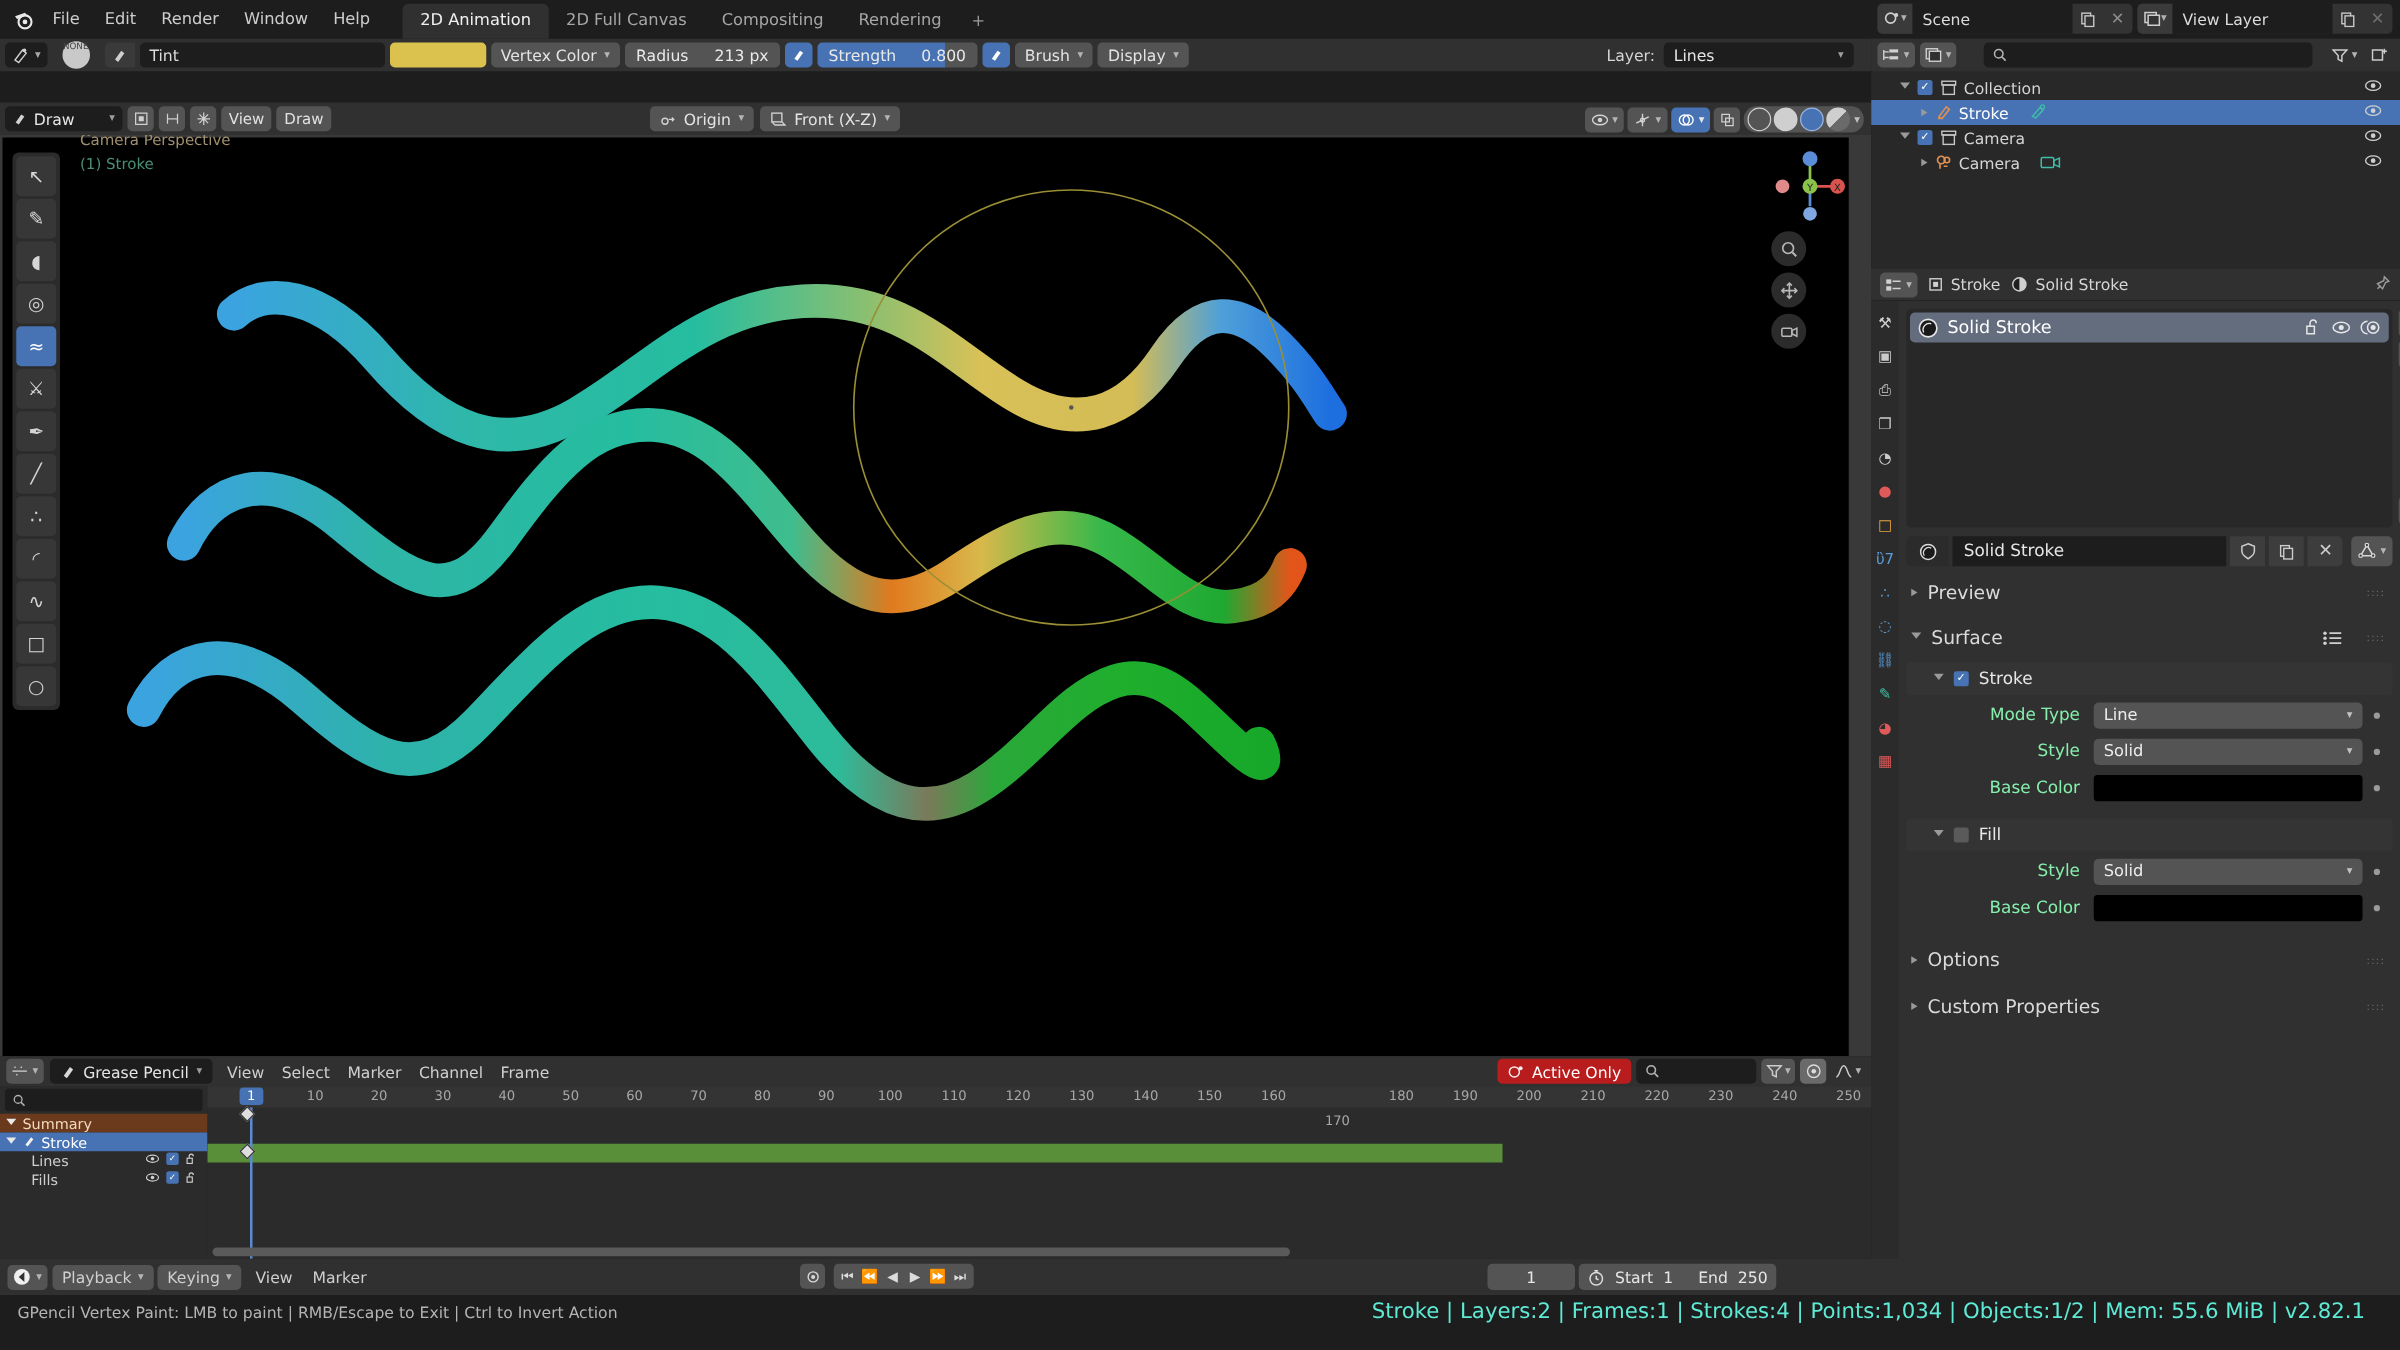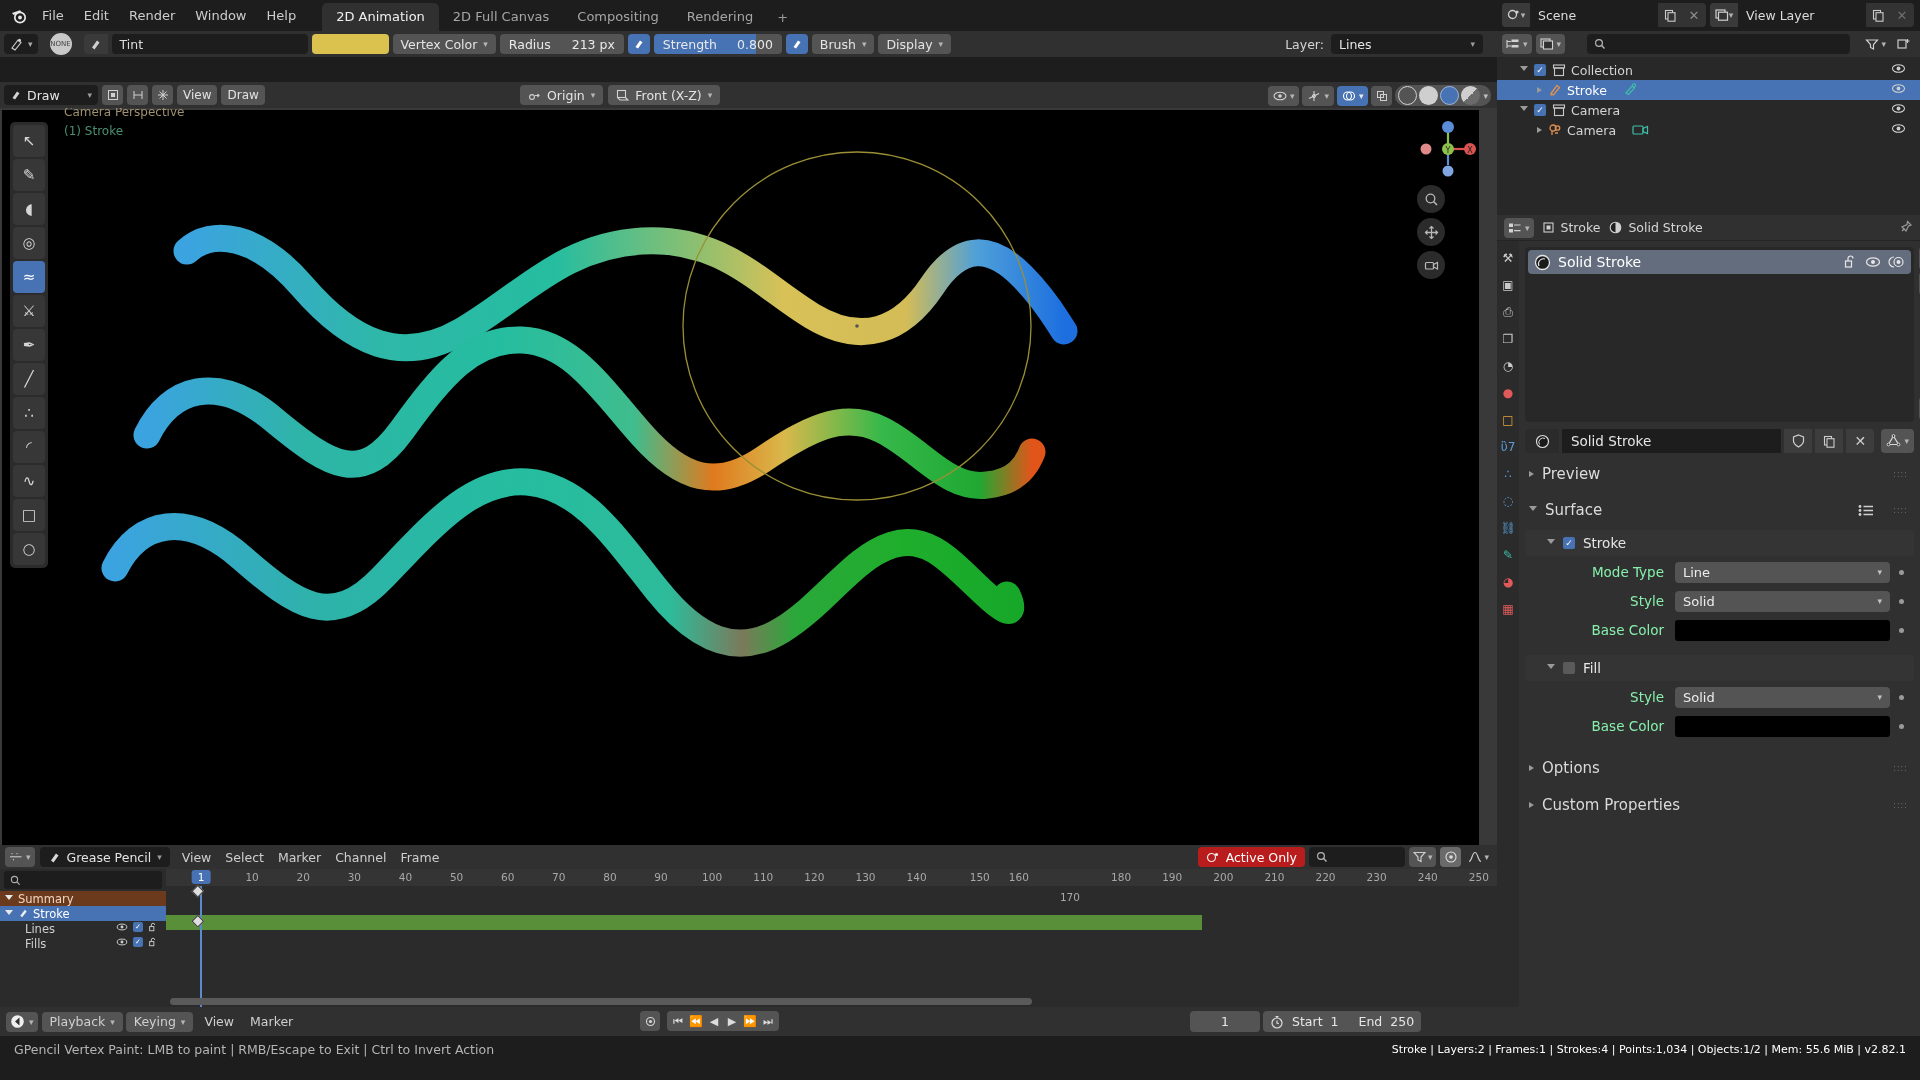--- a/index.html
+++ b/index.html
@@ -153,21 +153,21 @@
   .trgroup { background:#545454; border-radius:4px; display:flex; align-items:center; height:20px; padding:0 2px;}
   .tl-right { position:absolute; left:1190px; top:4px; display:flex; align-items:center; gap:3px; }
   .frame-in { background:#545454; border-radius:4px; height:21px; width:70px; display:flex;
     align-items:center; justify-content:center; font-size:12.5px; }
   .se-group { background:#545454; border-radius:4px; height:21px; display:flex; align-items:center;
     padding:0 7px; gap:8px; font-size:12.5px; }
 
   
   .status { position:absolute; left:0; top:1036px; width:1920px; height:26px; background:#1d1d1d;
     display:flex; align-items:center; padding:0 14px; font-size:12.5px; color:#b4b4b4; }
-  .status-right { position:absolute; right:14px; font-size:11px; color:#ffffff; }
+  .status-right { position:absolute; right:28px; font-size:17px; color:#5eead4; }
 
   svg { display:block; }
 </style>
 </head>
 <body>
 
 <div class="app">
 
   <div class="topbar">
     <div class="blender-logo">
@@ -232,21 +232,21 @@
 
   <div class="toolheader">
     <div class="brushsel" style="padding:0 5px;gap:4px;">
       <svg width="15" height="15" viewBox="0 0 15 15">
           <path d="M3 11 L9 3 L12 5.5 L6 13 Z" fill="none" stroke="#d0d0d0" stroke-width="1.1"></path>
           <circle cx="10.5" cy="3.2" r="1.5" fill="#d0d0d0"></circle>
         </svg>
       <span style="color:#a8a8a8;font-size:9px;">▾</span>
     </div>
     <div style="width:38px;height:22px;background:#303030;border-radius:3px;display:flex;align-items:center;justify-content:center;">
-      <div style="width:22px;height:22px;border-radius:50%;background:#c9c9c9;display:flex;align-items:center;justify-content:center;">
+      <div style="width:22px;height:22px;border-radius:50%;background:#c9c9c9;display:flex;align-items:flex-start;justify-content:center;">
         <span style="font-size:7px;color:#444;">NONE</span>
       </div>
     </div>
     <div style="width:24px;height:20px;background:#3a3a3a;border-radius:4px 0 0 4px;display:flex;align-items:center;justify-content:center;">
       <svg width="13" height="13" viewBox="0 0 13 13">
           <path d="M3 9.5 L8 2.5 L10.5 4.5 L5.5 11.5 Z" fill="#cfcfcf"></path>
         </svg>
     </div>
     <div class="tintfield">Tint</div>
     <div class="swatch" id="swatch" style="background: rgb(219, 194, 79);"></div>
@@ -892,21 +892,21 @@
           <span class="tickmark" style="left: 290.577px; transform: translateX(-50%);">50</span>
           <span class="tickmark" style="left: 341.692px; transform: translateX(-50%);">60</span>
           <span class="tickmark" style="left: 392.808px; transform: translateX(-50%);">70</span>
           <span class="tickmark" style="left: 443.923px; transform: translateX(-50%);">80</span>
           <span class="tickmark" style="left: 495.038px; transform: translateX(-50%);">90</span>
           <span class="tickmark" style="left: 546.154px; transform: translateX(-50%);">100</span>
           <span class="tickmark" style="left: 597.269px; transform: translateX(-50%);">110</span>
           <span class="tickmark" style="left: 648.385px; transform: translateX(-50%);">120</span>
           <span class="tickmark" style="left: 699.5px; transform: translateX(-50%);">130</span>
           <span class="tickmark" style="left: 750.615px; transform: translateX(-50%);">140</span>
-          <span class="tickmark" style="left: 801.731px; transform: translateX(-50%); margin-left: 12px;">150</span>
+          <span class="tickmark" style="left: 801.731px; transform: translateX(-50%);">150</span>
           <span class="tickmark" style="left: 852.846px; transform: translateX(-50%);">160</span>
           <span class="tickmark" style="left: 903.962px; transform: translateX(-50%); margin-top: 20px;">170</span>
           <span class="tickmark" style="left: 955.077px; transform: translateX(-50%);">180</span>
           <span class="tickmark" style="left: 1006.19px; transform: translateX(-50%);">190</span>
           <span class="tickmark" style="left: 1057.31px; transform: translateX(-50%);">200</span>
           <span class="tickmark" style="left: 1108.42px; transform: translateX(-50%);">210</span>
           <span class="tickmark" style="left: 1159.54px; transform: translateX(-50%);">220</span>
           <span class="tickmark" style="left: 1210.65px; transform: translateX(-50%);">230</span>
           <span class="tickmark" style="left: 1261.77px; transform: translateX(-50%);">240</span>
           <span class="tickmark" style="left: 1312.88px; transform: translateX(-50%);">250</span>

